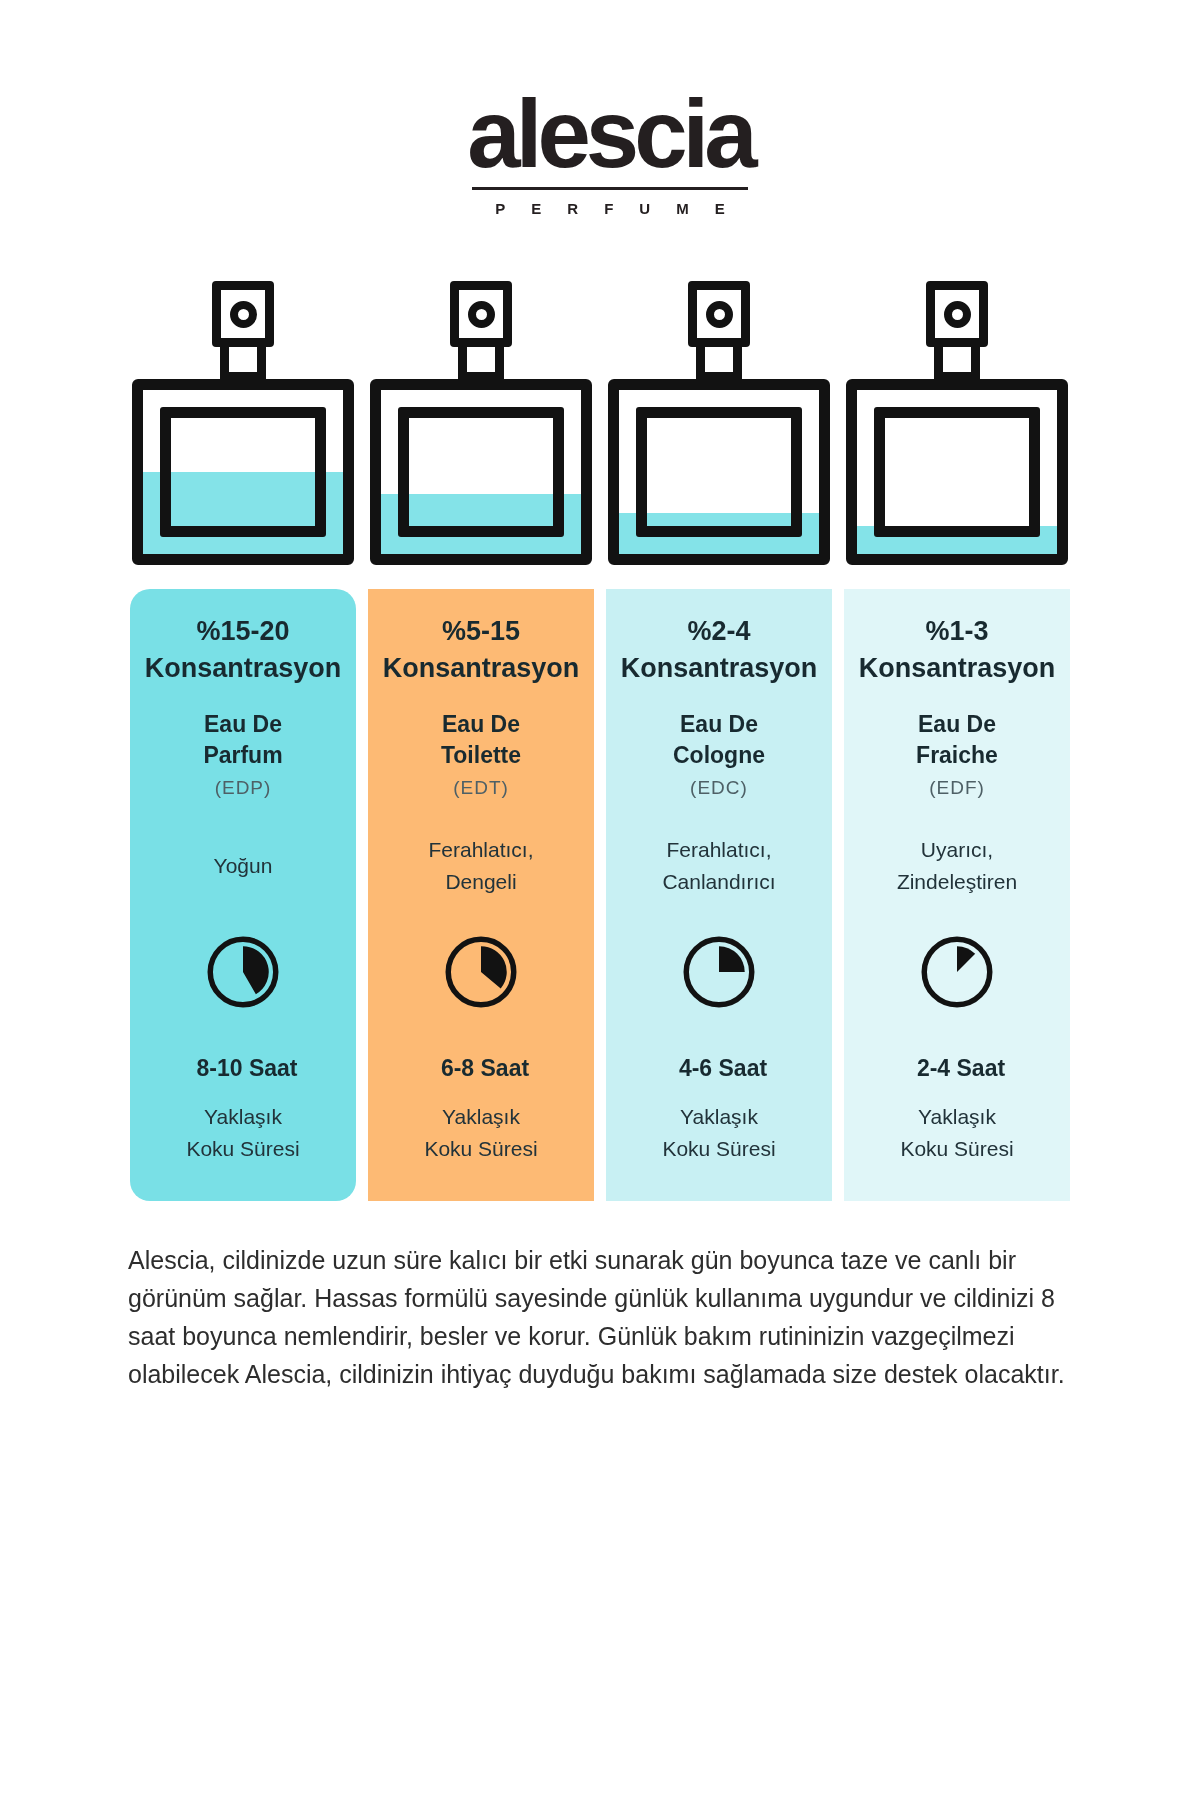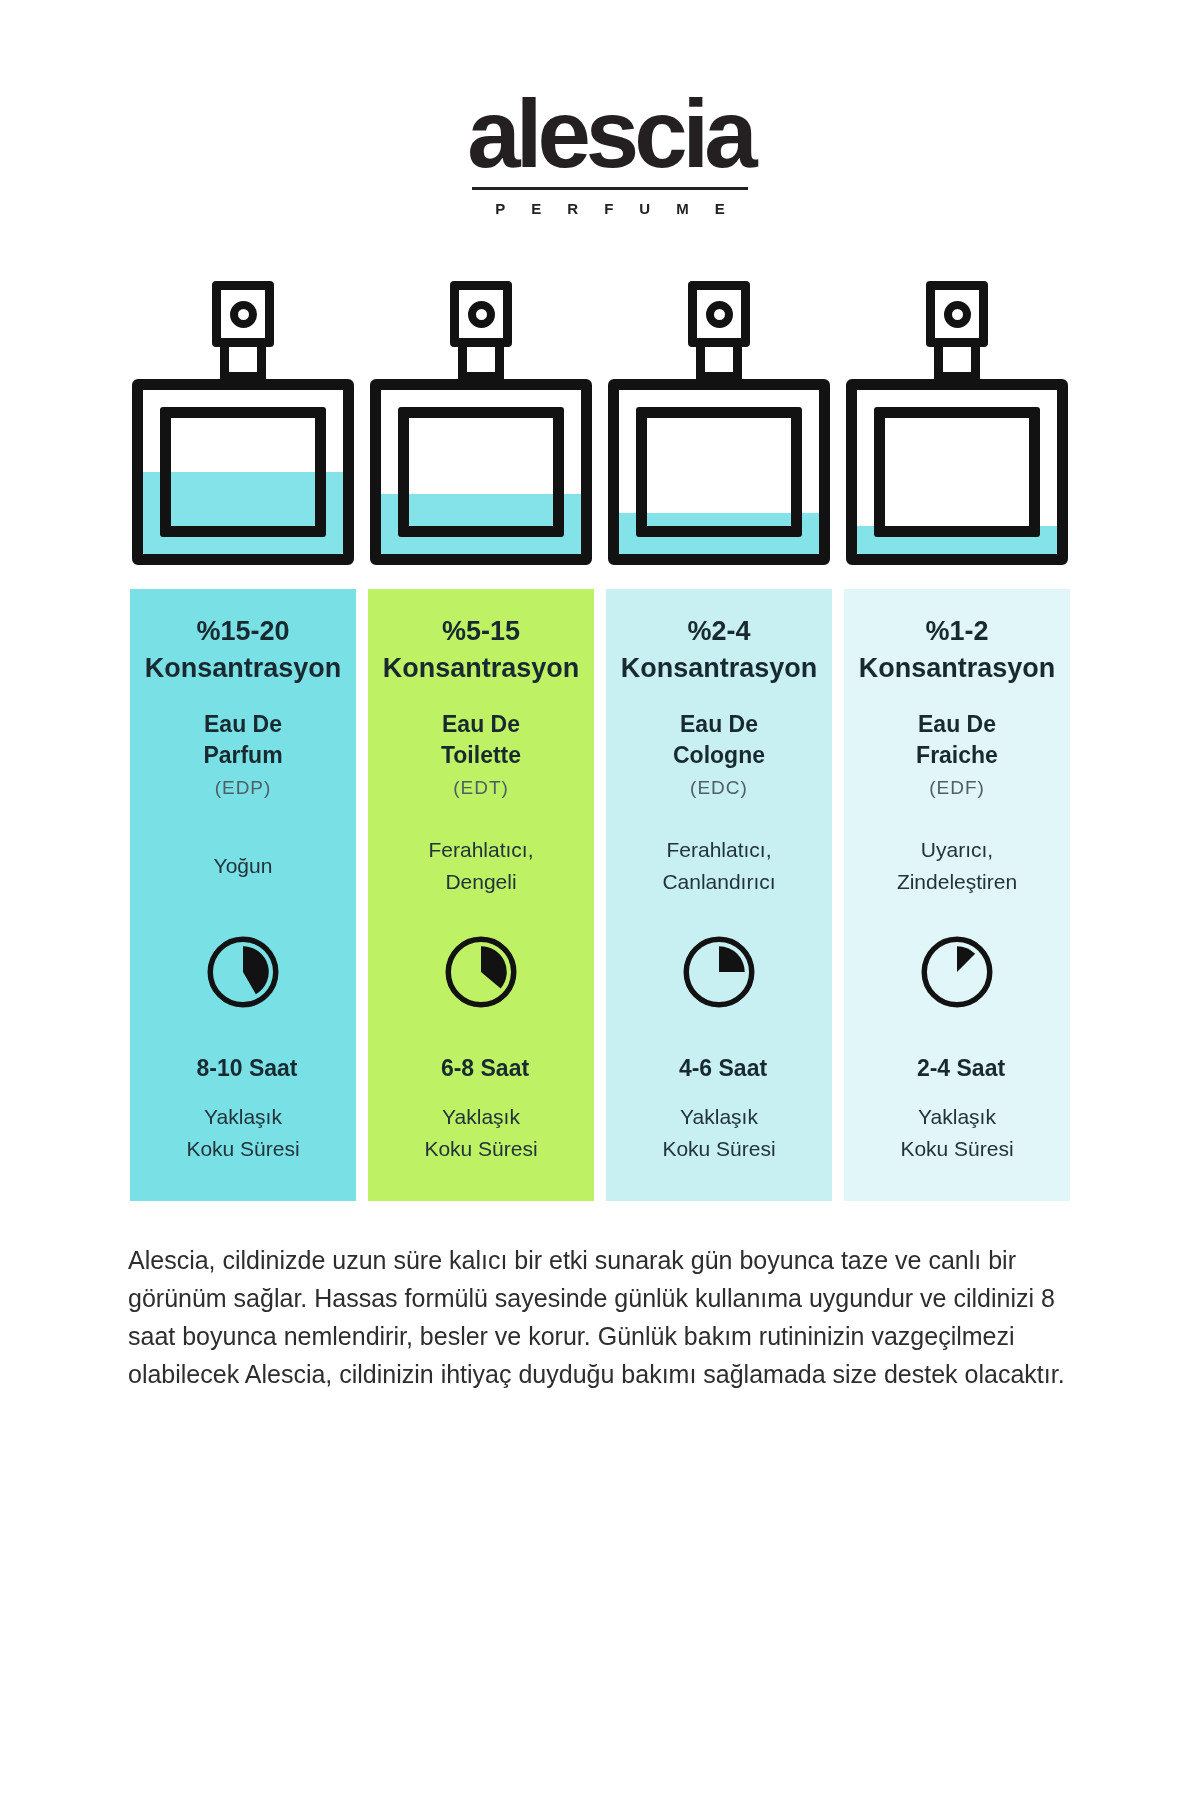--- a/index.html
+++ b/index.html
@@ -138,21 +138,21 @@
     <div class="bottle-neck"></div>
     <div class="bottle-body">
       <div class="bottle-fill" style="height: 17%; background: rgb(132, 227, 232);"></div>
       <div class="bottle-inner"></div>
     </div>
   </div>
 </div>
 
 <div class="cards-row">
 
-  <div class="card" style="background: rgb(121, 224, 230);">
+  <div class="card" style="background: rgb(121, 224, 230); border-radius: 20px;">
     <div class="conc">
       <div>%15-20</div>
       <div>Konsantrasyon</div>
     </div>
     <div class="ptype">
       <div>Eau De</div>
       <div>Parfum</div>
     </div>
     <div class="abbr">(EDP)</div>
     <div class="traits">
@@ -163,21 +163,21 @@
       <circle cx="50" cy="50" r="42" fill="none" stroke="#121212" stroke-width="7"></circle>
       <path class="clock-wedge" fill="#121212" d="M 50 50 L 50 17 A 33 33 0 0 1 66.50 78.58 Z"></path>
     </svg>
     <div class="duration">8-10 Saat</div>
     <div class="dur-sub">
       <div>Yaklaşık</div>
       <div>Koku Süresi</div>
     </div>
   </div>
 
-  <div class="card" style="background: #bef264;">
+  <div class="card" style="background: #fdba74;">
     <div class="conc">
       <div>%5-15</div>
       <div>Konsantrasyon</div>
     </div>
     <div class="ptype">
       <div>Eau De</div>
       <div>Toilette</div>
     </div>
     <div class="abbr">(EDT)</div>
     <div class="traits">
@@ -215,21 +215,21 @@
     </svg>
     <div class="duration">4-6 Saat</div>
     <div class="dur-sub">
       <div>Yaklaşık</div>
       <div>Koku Süresi</div>
     </div>
   </div>
 
   <div class="card" style="background: rgb(224, 246, 248);">
     <div class="conc">
-      <div>%1-2</div>
+      <div>%1-3</div>
       <div>Konsantrasyon</div>
     </div>
     <div class="ptype">
       <div>Eau De</div>
       <div>Fraiche</div>
     </div>
     <div class="abbr">(EDF)</div>
     <div class="traits">
       <div>Uyarıcı,</div>
       <div>Zindeleştiren</div>

